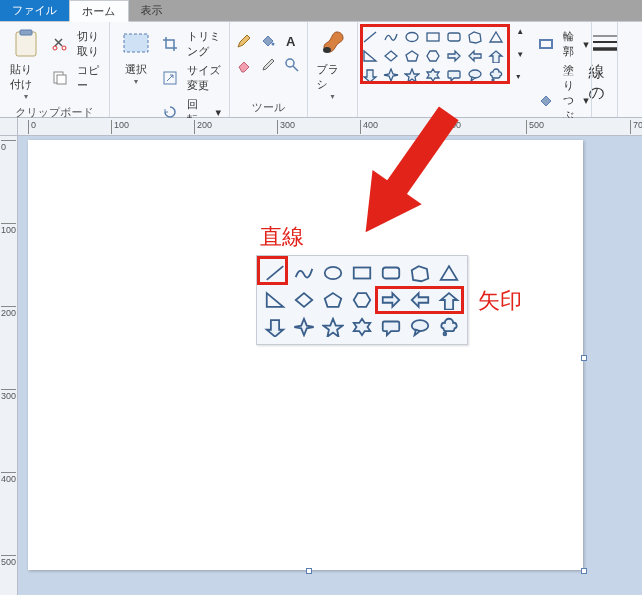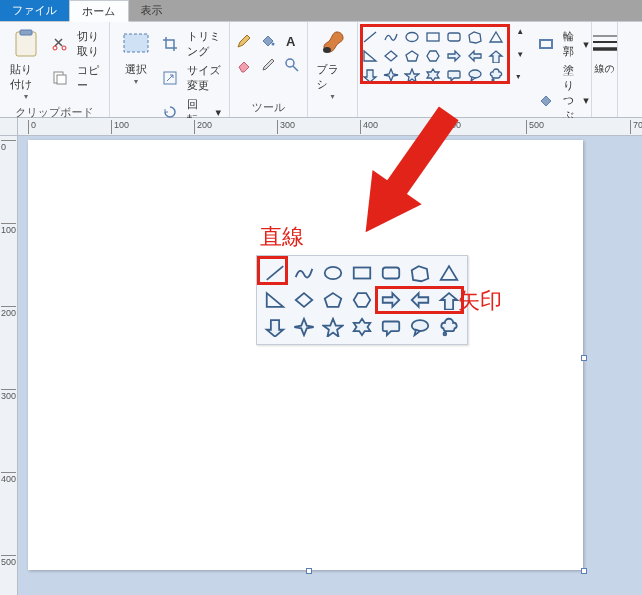--- a/index.html
+++ b/index.html
@@ -350,21 +350,21 @@
   <div class="group" style="width:26px">
     <div class="group-body">
       <div class="bigbtn">
         <div class="icon">
           <svg viewBox="0 0 32 32">
               <line x1="4" y1="8" x2="28" y2="8" stroke="#333" stroke-width="1"></line>
               <line x1="4" y1="14" x2="28" y2="14" stroke="#333" stroke-width="2"></line>
               <line x1="4" y1="21" x2="28" y2="21" stroke="#333" stroke-width="3.5"></line>
             </svg>
         </div>
-        <div class="lbl" style="font-size:10px">線の</div>
+        <div class="lbl" style="font-size:16px">線の</div>
       </div>
     </div>
     <div class="group-label"></div>
   </div>
 
 </div>
 
 <div class="workspace">
   <div class="ruler-corner"></div>
   <div class="ruler-h" id="ruler-h">
@@ -498,21 +498,21 @@
             </svg>
           </div>
         </div>
     </div>
 
     <div class="redbox" style="left:229px;top:116px;width:31px;height:29px"></div>
 
     <div class="redbox" style="left:347px;top:146px;width:89px;height:28px"></div>
 
     <div class="redlabel" style="left:232px;top:82px">直線</div>
-    <div class="redlabel" style="left:430px;top:146px">矢印</div>
+    <div class="redlabel" style="left:450px;top:146px">矢印</div>
 
     <div class="handle" style="right:-4px;top:50%"></div>
     <div class="handle" style="bottom:-4px;left:50%"></div>
     <div class="handle" style="right:-4px;bottom:-4px"></div>
   </div>
 
   <svg class="red-arrow" style="left:330px;top:-30px;width:140px;height:190px" viewBox="0 0 140 190">
     <defs></defs>
     <g transform="rotate(35 70 95)">
       <rect x="58" y="10" width="24" height="95" fill="#e2231a"></rect>

